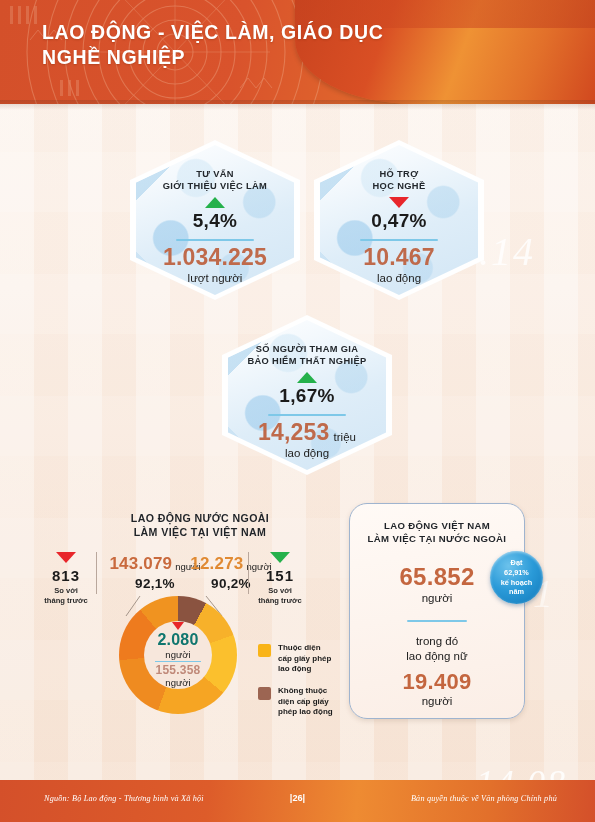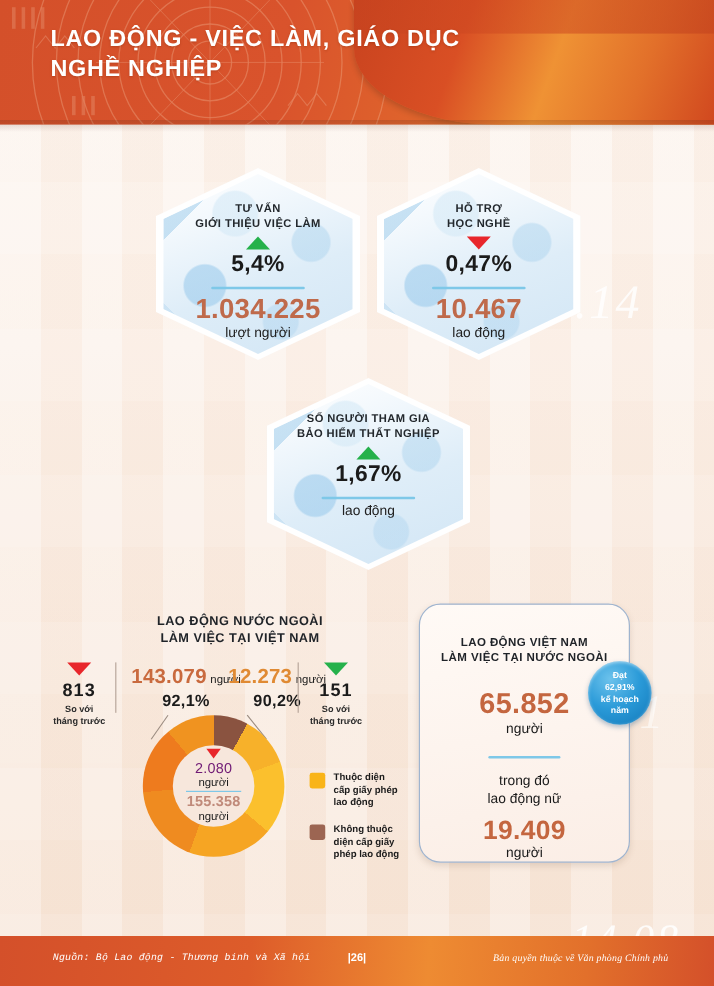--- a/index.html
+++ b/index.html
@@ -182,42 +182,42 @@
         #ef8b20 200deg 265deg,
         #ee7b1e 265deg 320deg,
         #f09320 320deg 360deg);
   }
   .donut-hole{
     position:absolute;left:25px;top:25px;width:68px;height:68px;border-radius:50%;
     background:#f7e7dc;
     display:flex;flex-direction:column;align-items:center;justify-content:center;
   }
   .donut-tri{width:0;height:0;border-left:6px solid transparent;border-right:6px solid transparent;border-top:8px solid #e8262b;margin-bottom:1px;}
-  .donut-num{color:#701a75;font-size:12px;font-weight:400;letter-spacing:.2px;}
+  .donut-num{color:#0f766e;font-size:16px;font-weight:700;letter-spacing:.2px;}
   .donut-unit{color:#1b1b1b;font-size:9.5px;font-weight:400;}
   .donut-rule{width:46px;height:1.6px;background:#7ec8e8;margin:1px 0;}
   .donut-num2{color:#c08a7a;font-size:12px;font-weight:700;letter-spacing:.2px;}
 
   .legend-item{position:absolute;display:flex;gap:7px;align-items:flex-start;}
   .legend-sw{width:13px;height:13px;border-radius:2px;flex:none;margin-top:1px;}
   .legend-tx{color:#1b1b1b;font-size:8px;font-weight:700;line-height:10.5px;}
 
   
   .card{
     position:absolute;left:349px;top:503px;width:176px;height:216px;
     background:linear-gradient(170deg,#fffaf6 0%,#fdf4ee 50%,#fbeee6 100%);
     border:1.4px solid #9fb4cf;
     border-radius:18px;
     box-shadow:0 2px 5px rgba(130,100,80,.18);
     box-sizing:border-box;
     text-align:center;
   }
   .card-title{
     color:#1f2328;font-size:9.6px;font-weight:700;letter-spacing:.35px;
-    line-height:12.5px;text-transform:uppercase;margin-top:26px;
+    line-height:12.5px;text-transform:uppercase;margin-top:16px;
   }
   .card-big{color:#c4663f;font-size:24px;font-weight:700;letter-spacing:.3px;margin-top:18px;}
   .card-unit{color:#1b1b1b;font-size:11.5px;font-weight:400;margin-top:1px;}
   .card-rule{width:60px;height:2px;background:#7ec8e8;margin:16px auto 12px;border-radius:2px;}
   .card-sub{color:#1b1b1b;font-size:11.5px;font-weight:400;line-height:14.5px;}
   .card-big2{color:#c4663f;font-size:22px;font-weight:700;letter-spacing:.3px;margin-top:6px;}
   .card-unit2{color:#1b1b1b;font-size:11.5px;font-weight:400;margin-top:0px;}
 
   .badge{
     position:absolute;left:490px;top:551px;width:53px;height:53px;border-radius:50%;
@@ -229,21 +229,21 @@
   .badge-tx{color:#fff;font-size:7.3px;font-weight:700;line-height:9.6px;}
 
   
   .footer{
     position:absolute;left:0;bottom:0;width:595px;height:42px;
     background:linear-gradient(95deg,#d4502a 0%,#dd5c2a 35%,#ee8b32 60%,#e2702b 82%,#d4502a 100%);
     color:#fff;
   }
   .footer-left{
     position:absolute;left:44px;top:14px;
-    font-family:Liberation Mono, monospace;font-style:italic;font-size:8.2px;letter-spacing:.2px;
+    font-family:Liberation Serif, serif;font-style:italic;font-size:8.2px;letter-spacing:.2px;
   }
   .footer-center{
     position:absolute;left:0;right:0;top:13px;text-align:center;
     font-size:9.2px;font-weight:700;
   }
   .footer-right{
     position:absolute;right:38px;top:14px;
     font-family:"Liberation Serif", serif;font-style:italic;font-size:8.2px;letter-spacing:.2px;
   }
 </style>
@@ -332,20 +332,24 @@
   <div class="hex-outer" id="hex3"></div>
   <div class="hex-body" style="left:228px;top:320px;width:158px;height:150px;">
     <div class="hex-facets"></div>
     <div class="hex-label">
       <div>SỐ NGƯỜI THAM GIA</div>
       <div>BẢO HIỂM THẤT NGHIỆP</div>
     </div>
     <div class="tri tri-up"></div>
     <div class="hex-pct">1,67%</div>
     <div class="rule"></div>
+    <div class="hex-big-row">
+      <span class="hex-big">14,253</span>
+      <span class="hex-big-suffix">triệu</span>
+    </div>
     <div class="hex-unit">lao động</div>
   </div>
 
   <div class="sec-title" id="foreign-title">
     <div>LAO ĐỘNG NƯỚC NGOÀI</div>
     <div>LÀM VIỆC TẠI VIỆT NAM</div>
   </div>
 
   <div class="stat-col" style="left:40px;top:552px;width:52px;">
     <div class="tri tri-down" style="margin:0 auto 4px;"></div>

